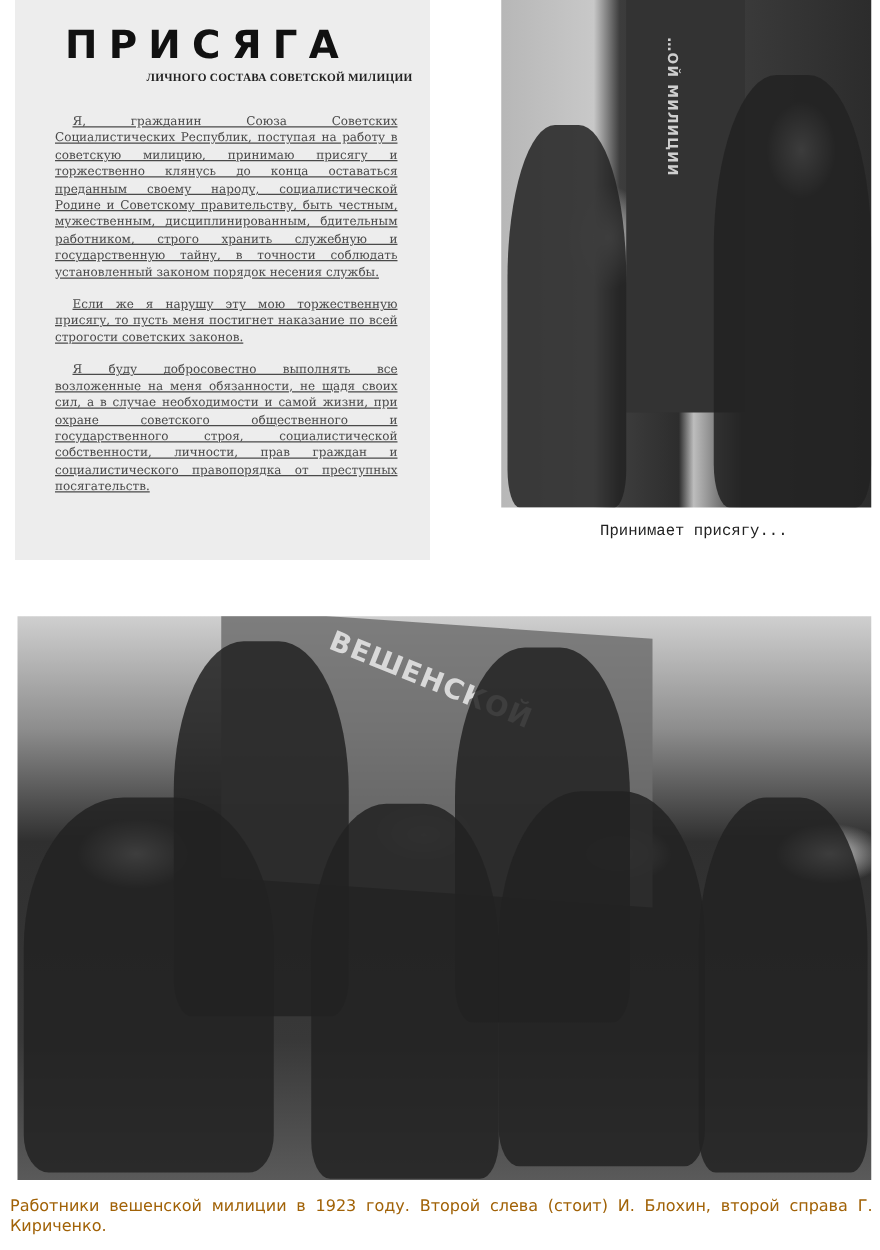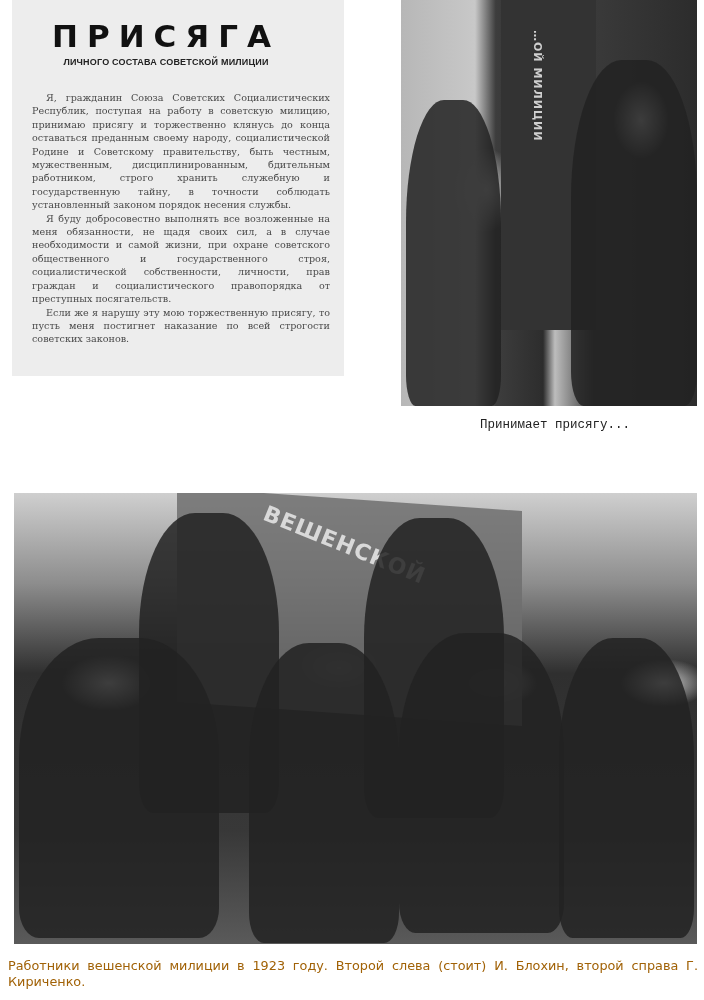--- a/index.html
+++ b/index.html
@@ -3,39 +3,39 @@
   <meta charset="utf-8">
   <style>
     html, body { margin: 0; padding: 0; }
     body {
       width: 704px; height: 1000px; position: relative; overflow: hidden;
       background: #ffffff;
       font-family: "DejaVu Sans", sans-serif;
       color: #1a1a1a;
     }
     .oath-panel {
-      position: absolute; left: 12px; top: 0; width: 332px; height: 376px;
+      position: absolute; left: 12px; top: 0; width: 332px; height: 448px;
       background: #ededed;
       box-sizing: border-box;
       padding: 18px 14px 10px 20px;
     }
     .oath-title {
       text-align: center; margin: 0 0 0 -30px;
       font-family: "DejaVu Sans", sans-serif; font-weight: bold;
       font-size: 31px; letter-spacing: 9px; color: #111;
     }
     .oath-subtitle {
-      text-align: center; margin: 3px 0 24px -30px;
-      font-family: Liberation Sans, sans-serif;
+      text-align: right; margin: 3px 0 24px -30px;
+      font-family: Liberation Serif, serif;
       font-weight: bold; font-size: 9px; color: #222; letter-spacing: 0.2px;
     }
     .oath-body p {
-      margin: 0; text-indent: 14px;
+      margin: 12px; text-indent: 14px;
       font-family: "DejaVu Serif", serif; font-size: 9.6px; line-height: 13.4px;
-      text-align: justify; color: #4a4a4a;
+      text-align: justify; color: #4a4a4a; text-decoration: underline;
     }
     .photo {
       position: absolute; overflow: hidden; background: #8a8a8a;
     }
     .photo-oath { left: 401px; top: 0; width: 296px; height: 406px;
       background:
         radial-gradient(ellipse 45px 60px at 85px 190px, #d8d8d8 0%, rgba(216,216,216,0) 70%),
         radial-gradient(ellipse 40px 55px at 240px 120px, #cfcfcf 0%, rgba(207,207,207,0) 70%),
         linear-gradient(90deg, #b7b7b7 0%, #c8c8c8 25%, #3d3d3d 32%, #2d2d2d 48%, #bdbdbd 52%, #3a3a3a 65%, #2c2c2c 100%);
     }
@@ -74,22 +74,22 @@
     }
   </style>
 </head>
 <body>
 
 <section class="oath-panel">
   <div class="oath-title">ПРИСЯГА</div>
   <div class="oath-subtitle">ЛИЧНОГО СОСТАВА СОВЕТСКОЙ МИЛИЦИИ</div>
   <div class="oath-body">
     <p>Я, гражданин Союза Советских Социалистических Республик, поступая на работу в советскую милицию, принимаю присягу и торжественно клянусь до конца оставаться преданным своему народу, социалистической Родине и Советскому правительству, быть честным, мужественным, дисциплинированным, бдительным работником, строго хранить служебную и государственную тайну, в точности соблюдать установленный законом порядок несения службы.</p>
+    <p>Если же я нарушу эту мою торжественную присягу, то пусть меня постигнет наказание по всей строгости советских законов.</p>
     <p>Я буду добросовестно выполнять все возложенные на меня обязанности, не щадя своих сил, а в случае необходимости и самой жизни, при охране советского общественного и государственного строя, социалистической собственности, личности, прав граждан и социалистического правопорядка от преступных посягательств.</p>
-    <p>Если же я нарушу эту мою торжественную присягу, то пусть меня постигнет наказание по всей строгости советских законов.</p>
   </div>
 </section>
 
 <figure class="photo photo-oath" style="margin:0;">
   <div class="flag"></div>
   <div class="flag-text">…ОЙ МИЛИЦИИ</div>
   <div class="figure-shape" style="left:5px;top:100px;width:95px;height:306px;"></div>
   <div class="figure-shape" style="left:170px;top:60px;width:126px;height:346px;"></div>
 </figure>
 <div class="caption-oath">Принимает присягу...</div>

